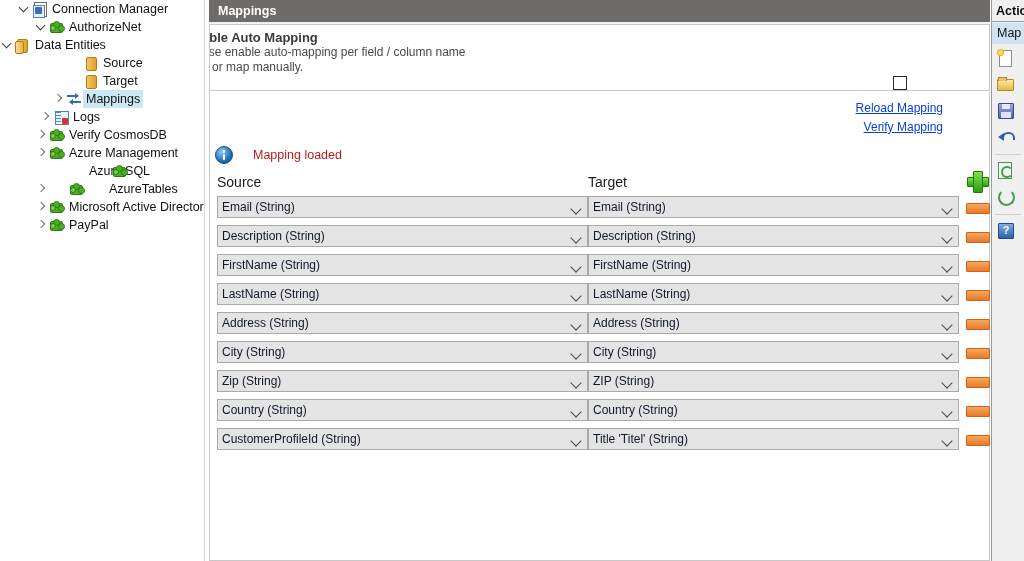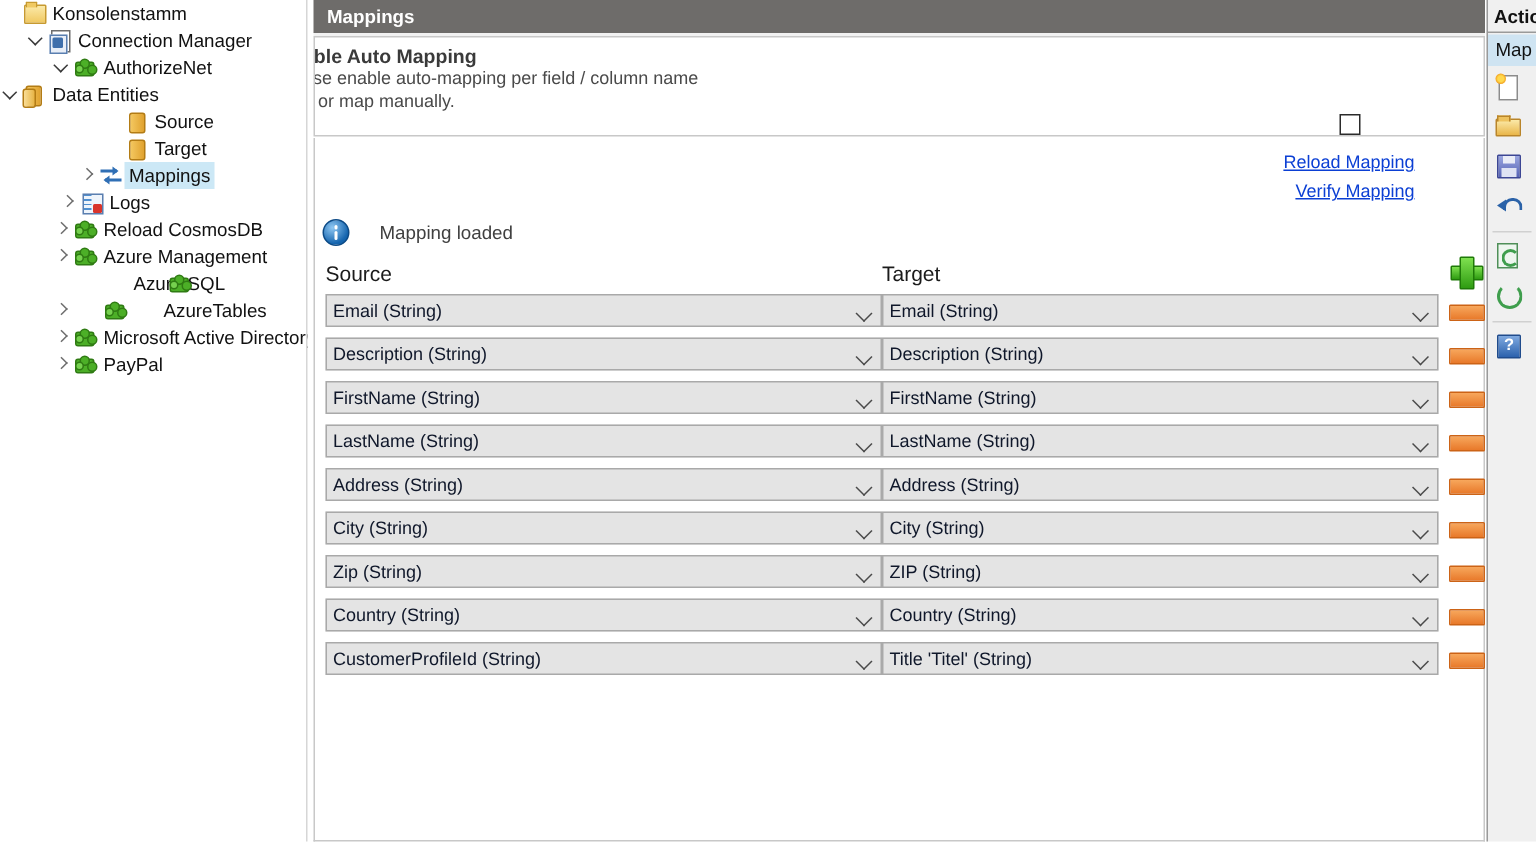--- a/index.html
+++ b/index.html
@@ -120,21 +120,21 @@
   }
 
   .statusrow{position:absolute;left:6px;top:146px;display:flex;align-items:center;}
   .ic-info{width:16px;height:16px;border-radius:50%;
     background:radial-gradient(circle at 35% 30%,#8fc7f2,#1464ae 70%);
     border:1px solid #0c4a86;position:relative;}
   .ic-info::before{content:"";position:absolute;left:6.5px;top:3px;width:2.5px;height:2.5px;
     background:#fff;border-radius:50%;}
   .ic-info::after{content:"";position:absolute;left:6.5px;top:7px;width:2.5px;height:6px;
     background:#fff;border-radius:1px;}
-  .status-text{margin-left:20px;font-size:12.5px;color:#404040;}
+  .status-text{margin-left:20px;font-size:12.5px;color:#b91c1c;}
 
   .colhead{position:absolute;top:174px;font-size:14px;color:#1b1b1b;}
   .colhead.src{left:8px;}
   .colhead.tgt{left:379px;}
 
   .addbtn{
     position:absolute;left:757px;top:170px;width:22px;height:22px;cursor:pointer;
   }
   .addbtn i{position:absolute;background:linear-gradient(#7ee04f,#2f9c12);
     border:1px solid #1f7a08;border-radius:1px;}
@@ -215,27 +215,20 @@
     background:linear-gradient(#7fa9e0,#2c62ad);border:1px solid #1f4b8c;border-radius:1px;
     color:#fff;font-size:11px;font-weight:bold;line-height:13px;text-align:center;}
 </style>
 </head>
 <body>
 
 <div class="app">
 
   <div class="tree-panel">
     <div id="tree-root">
-        <div class="tnode" style="padding-left: 0px;">
-          <span class="chev"></span>
-          <span class="ticon">
-            <span class="ic-folder"></span>
-          </span>
-          <span class="tlabel">Konsolenstamm</span>
-        </div>
         <div class="tnode" style="padding-left: 17px;">
           <span class="chev open"></span>
           <span class="ticon">
             <span class="ic-conn"></span>
           </span>
           <span class="tlabel">Connection Manager</span>
         </div>
         <div class="tnode" style="padding-left: 34px;">
           <span class="chev open"></span>
           <span class="ticon">
@@ -289,21 +282,21 @@
         <div class="tnode" style="padding-left: 34px;">
           <span class="chev has"></span>
           <span class="ticon">
             <span class="ic-puzzle">
               <i class="a"></i>
               <i class="b"></i>
               <i class="c"></i>
               <i class="d"></i>
             </span>
           </span>
-          <span class="tlabel">Reload CosmosDB</span>
+          <span class="tlabel">Verify CosmosDB</span>
         </div>
         <div class="tnode" style="padding-left: 34px;">
           <span class="chev has"></span>
           <span class="ticon">
             <span class="ic-puzzle">
               <i class="a"></i>
               <i class="b"></i>
               <i class="c"></i>
               <i class="d"></i>
             </span>

